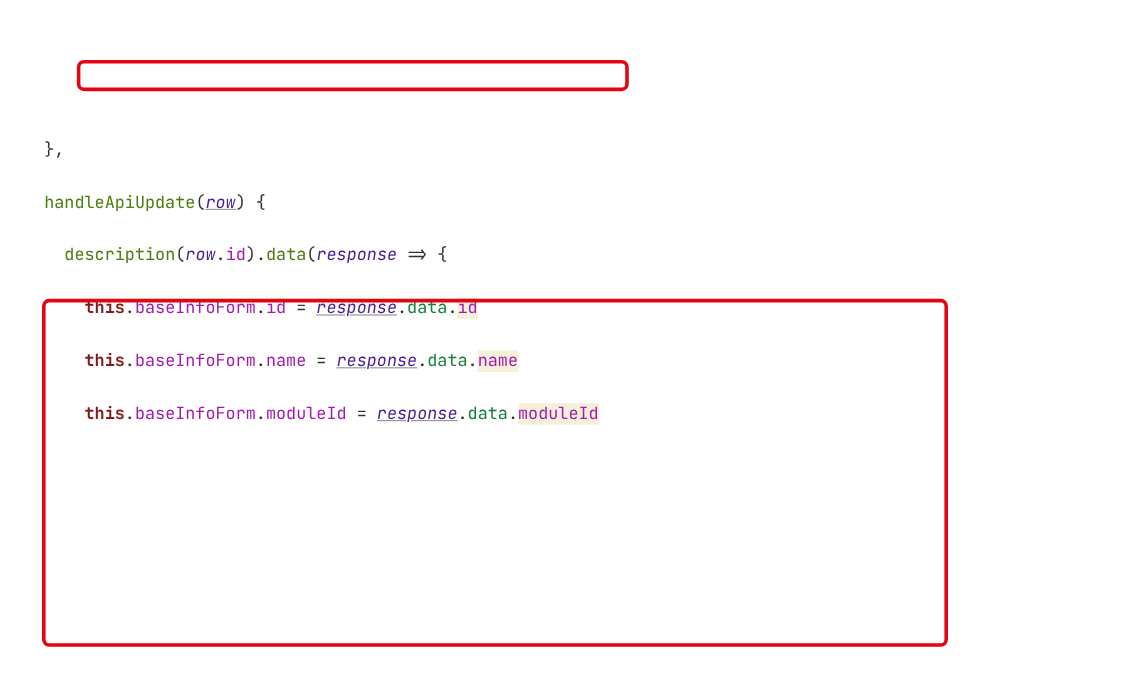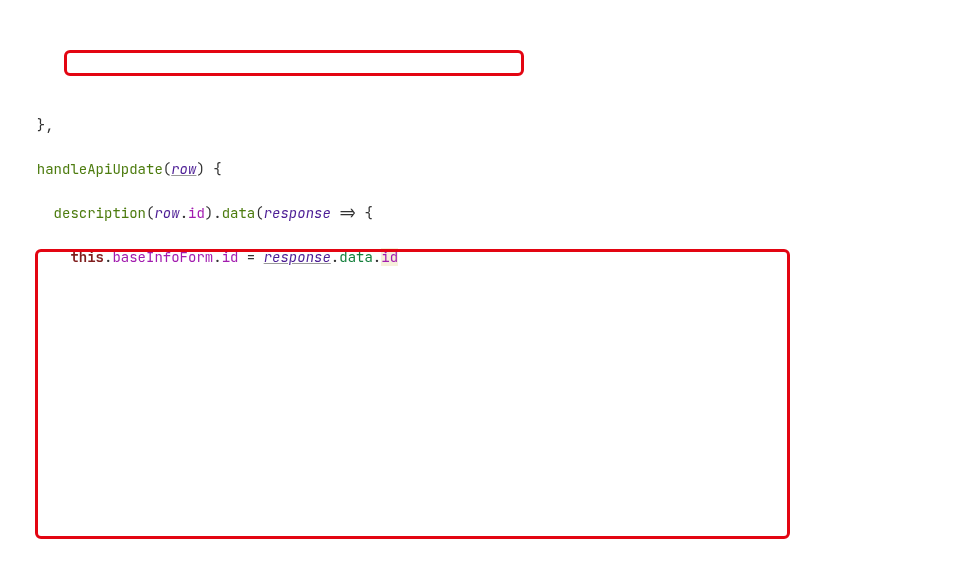--- a/index.html
+++ b/index.html
@@ -35,20 +35,22 @@
 </head>
 <body>
 
 
 
 <div>
 <div class="line"><span class="pn">  },</span></div>
 <div class="line"><span class="fn">  handleApiUpdate</span><span class="pn">(</span><span class="ident ul">row</span><span class="pn">) {</span></div>
 <div class="line"><span>    </span><span class="fn">description</span><span class="pn">(</span><span class="ident">row</span><span class="pn">.</span><span class="prop">id</span><span class="pn">).</span><span class="fn">data</span><span class="pn">(</span><span class="ident">response</span><span class="pn"> =&gt; {</span></div>
 <div class="line"><span class="kw">      this</span><span class="pn">.</span><span class="prop">baseInfoForm</span><span class="pn">.</span><span class="prop">id</span><span class="op"> = </span><span class="ident ul">response</span><span class="pn">.</span><span class="prop-i">data</span><span class="pn">.</span><span class="prop bg1">id</span></div>
+<div class="line"><span class="kw">      this</span><span class="pn">.</span><span class="prop">baseInfoForm</span><span class="pn">.</span><span class="prop">name</span><span class="op"> = </span><span class="ident ul">response</span><span class="pn">.</span><span class="prop-i">data</span><span class="pn">.</span><span class="prop bg1">name</span></div>
+<div class="line"><span class="kw">      this</span><span class="pn">.</span><span class="prop">baseInfoForm</span><span class="pn">.</span><span class="prop">moduleId</span><span class="op"> = </span><span class="ident ul">response</span><span class="pn">.</span><span class="prop-i">data</span><span class="pn">.</span><span class="prop bg1">moduleId</span></div>
 
 
 
 
 
 
 
 
 
 

